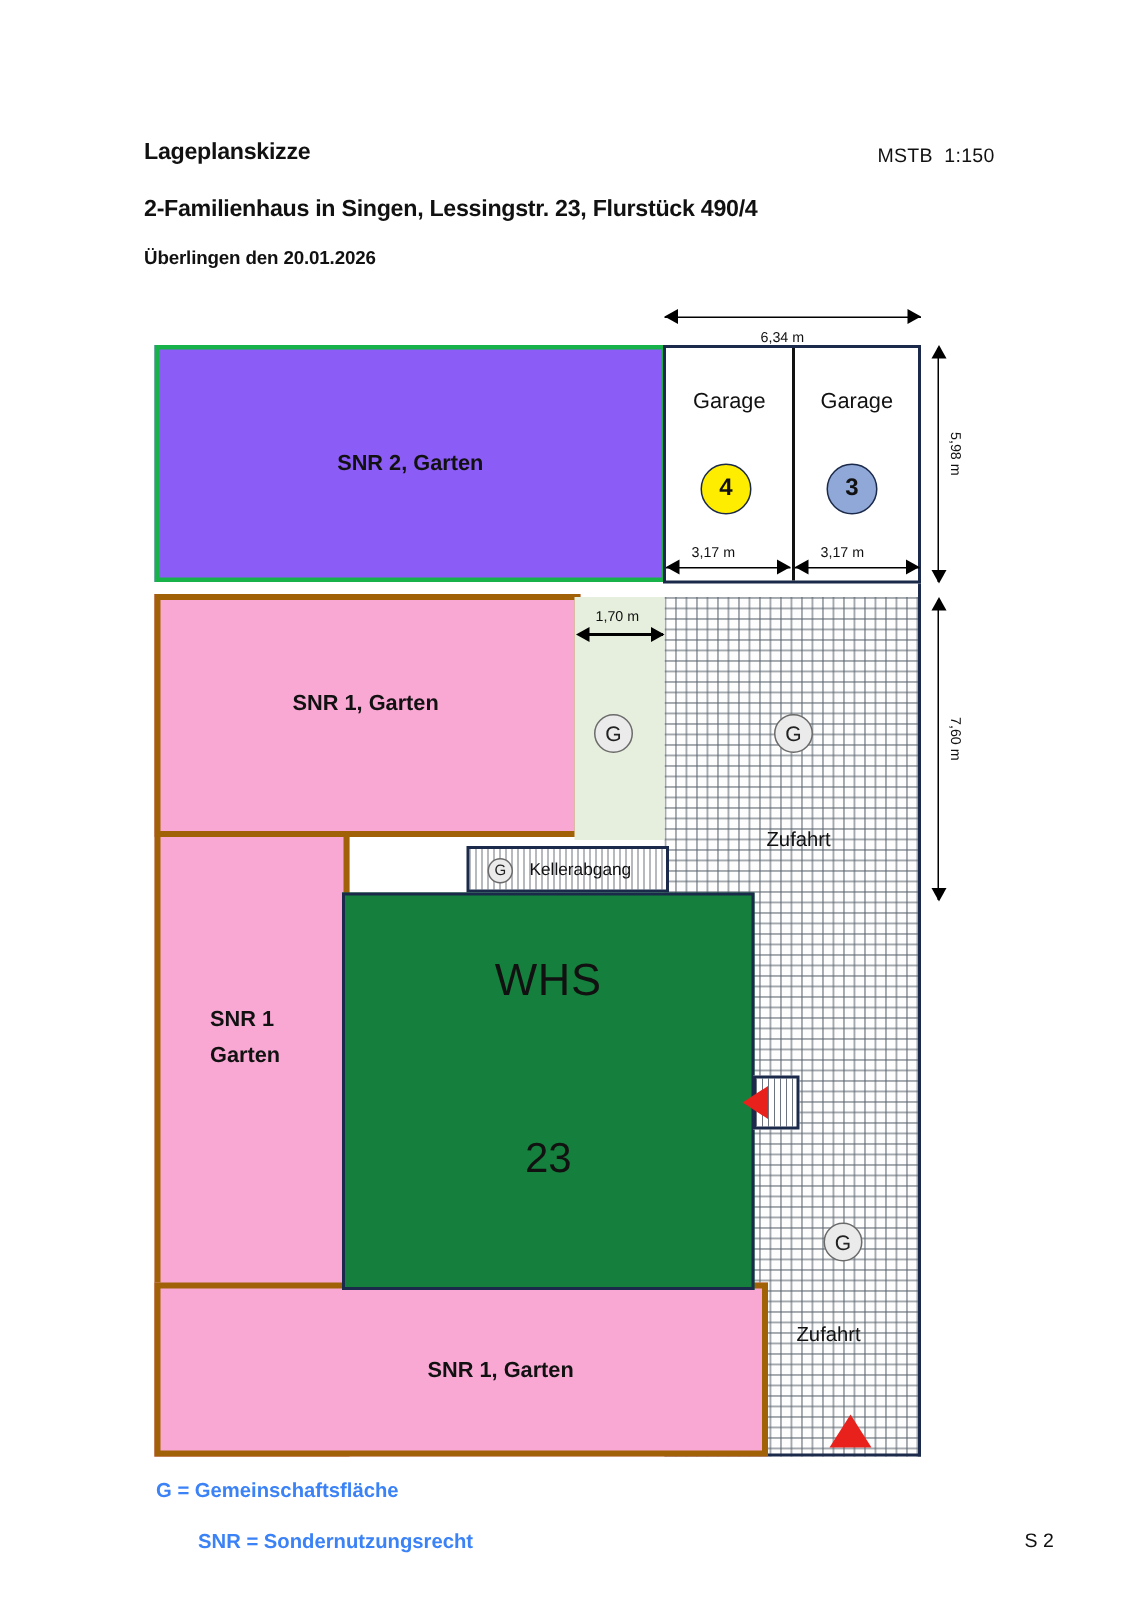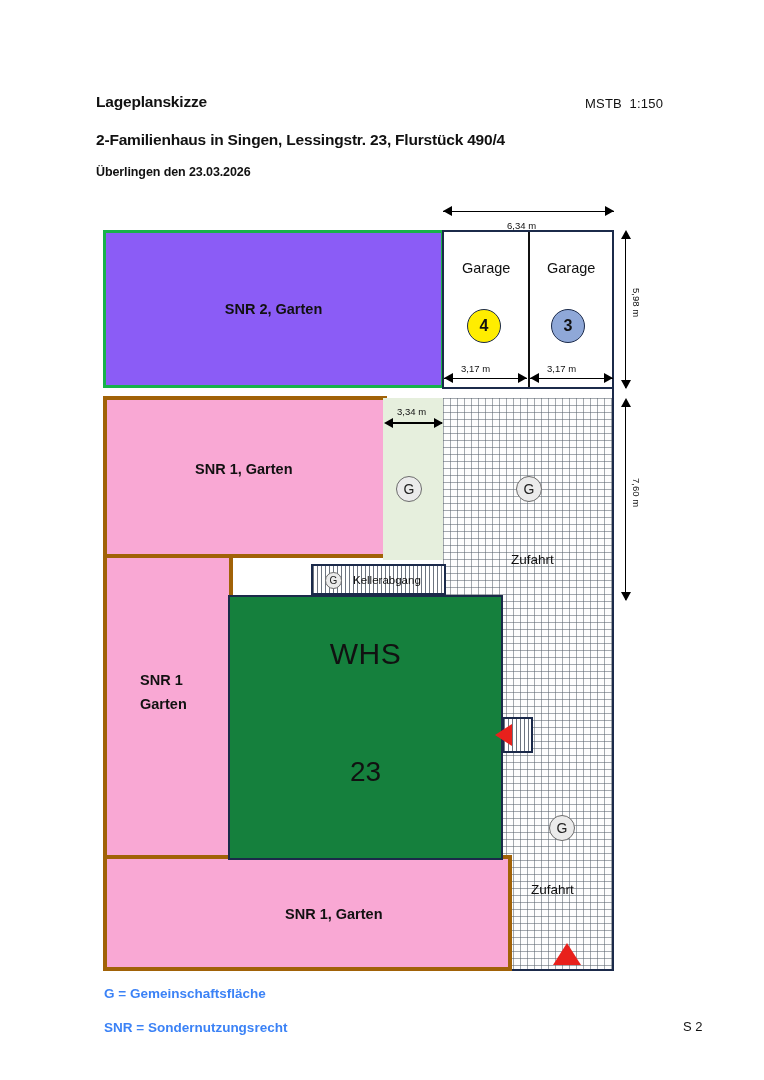--- a/index.html
+++ b/index.html
@@ -163,21 +163,21 @@
   }
 </style>
 </head>
 <body>
 
 <div id="page">
 
   <div class="hdr-title">Lageplanskizze</div>
   <div class="hdr-scale">MSTB  1:150</div>
   <div class="hdr-sub">2-Familienhaus in Singen, Lessingstr. 23, Flurstück 490/4</div>
-  <div class="hdr-date">Überlingen den 23.03.2026</div>
+  <div class="hdr-date">Überlingen den 20.01.2026</div>
 
   <div id="plot">
 
     <div class="abs gridfill" style="left:340px; top:168px; width:171px; height:573px;"></div>
     <div class="abs gridfill" style="left:340px; top:168px; width:0px; height:0px;"></div>
 
     <div class="abs" style="left:509px; top:0px; width:2px; height:741px; background:#1b2a4a;"></div>
     <div class="abs" style="left:340px; top:739px; width:171px; height:2px; background:#1b2a4a;"></div>
 
     <div class="abs snr2" style="left:0px; top:0px; width:341px; height:158px;">
@@ -251,21 +251,21 @@
     <div class="dim-txt-v" style="left:539px; top:58px;">5,98 m</div>
 
     <div class="dim-v" style="left:522px; top:170px; width:1px; height:200px;"></div>
     <div class="arrow arr-u" style="left:518px; top:168px;"></div>
     <div class="arrow arr-d" style="left:518px; top:362px;"></div>
     <div class="dim-txt-v" style="left:539px; top:248px;">7,60 m</div>
 
     <div class="dim-h" style="left:283px; top:192px; width:56px; height:2px;"></div>
     <div class="arrow arr-l" style="left:281px; top:188px;"></div>
     <div class="arrow arr-r" style="left:331px; top:188px;"></div>
-    <div class="dim-txt" style="left:294px; top:176px;">3,34 m</div>
+    <div class="dim-txt" style="left:294px; top:176px;">1,70 m</div>
 
   </div>
 
   <div class="legend" style="top:986px;">G = Gemeinschaftsfläche</div>
-  <div class="legend" style="top:1020px;">SNR = Sondernutzungsrecht</div>
+  <div class="legend" style="top:1020px;margin-left:28px;">SNR = Sondernutzungsrecht</div>
   <div class="pagenum">S 2</div>
 
 </div>
 
 </body></html>

